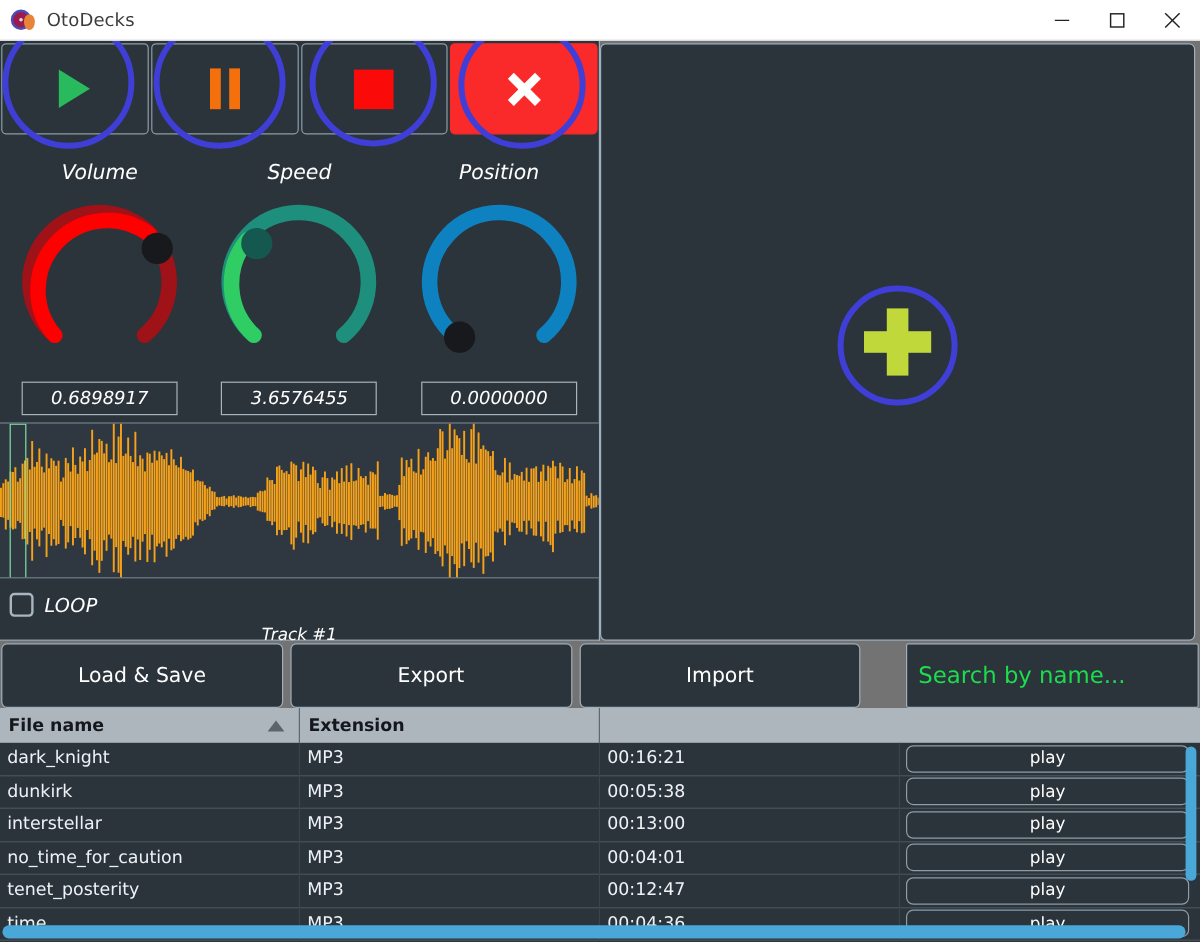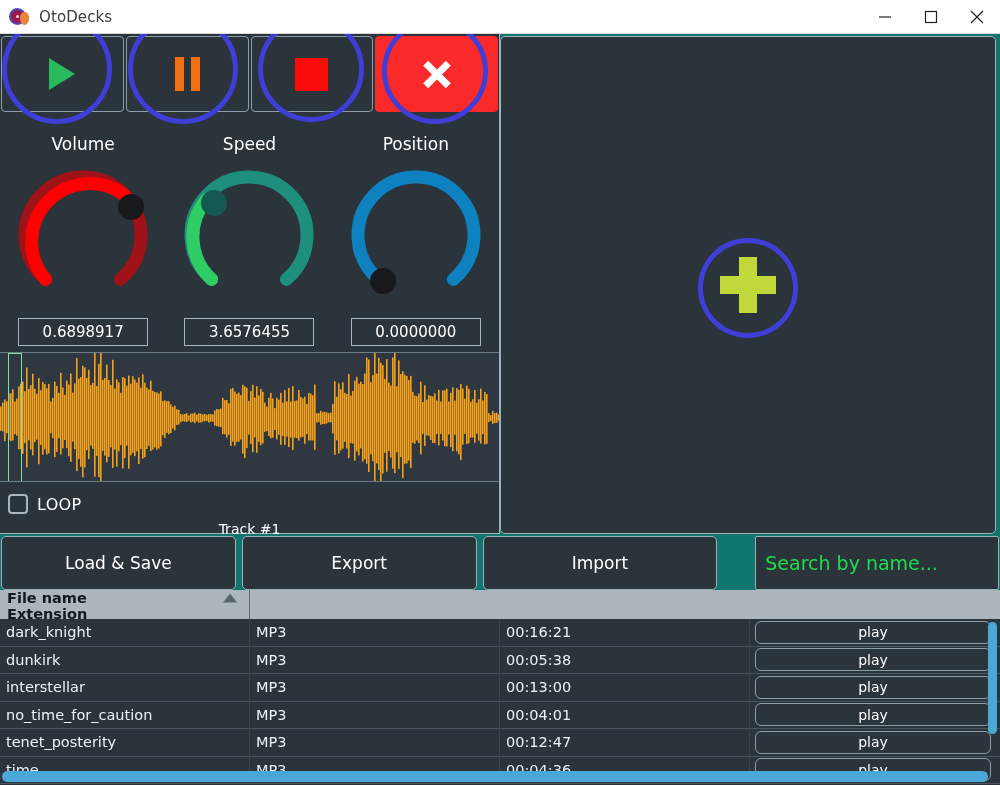--- a/index.html
+++ b/index.html
@@ -9,21 +9,21 @@
     height: 785px;
     overflow: hidden;
     font-family: "DejaVu Sans", "Liberation Sans", sans-serif;
     background: #ffffff;
   }
 
   #app {
     position: relative;
     width: 1000px;
     height: 785px;
-    background: #0f766e;
+    background: #737373;
   }
 
   
   .titlebar {
     position: absolute;
     left: 0; top: 0;
     width: 1000px; height: 34px;
     background: #ffffff;
     border-bottom: 1px solid #d9d9d9;
     display: flex;
@@ -74,21 +74,21 @@
   }
   .winbtn svg { display: block; }
 
   
   .deck {
     position: absolute;
     left: 0; top: 34px;
     width: 500px; height: 500px;
     background: #2b333b;
     border: 1px solid #9fb0bd;
-    border-top: none; border-left: none;
+    border-top: none; border-left: none; font-style: italic;
   }
 
   
   .transport {
     position: absolute;
     left: 0; top: 2px;
     width: 499px; height: 76px;
     display: flex;
   }
   .tbtn {
@@ -267,21 +267,20 @@
     position: absolute;
     left: 0; top: 590px;
     width: 1000px; height: 195px;
     background: #2b333b;
     overflow: hidden;
   }
   .thead {
     display: flex;
     height: 29px;
     background: #adb6bc;
-    flex-direction: column;
   }
   .th {
     display: flex;
     align-items: center;
     font-size: 14.5px;
     font-weight: bold;
     color: #14181c;
     padding-left: 7px;
     border-right: 1px solid #5d6870;
     position: relative;

